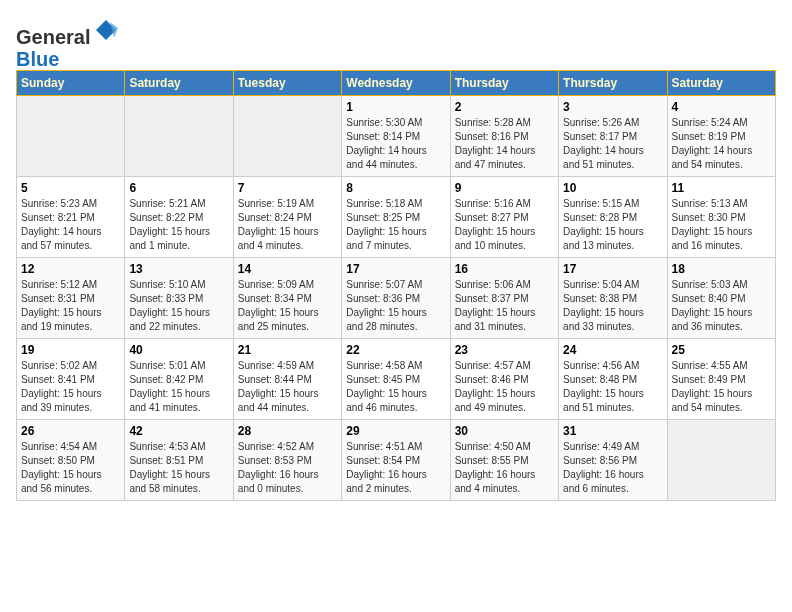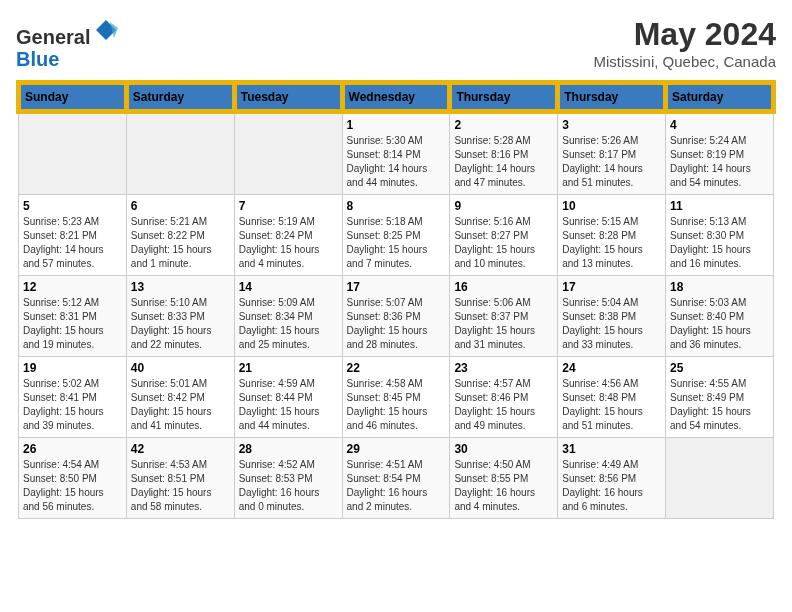--- a/index.html
+++ b/index.html
@@ -7,21 +7,20 @@
       font-family: Arial, sans-serif;
       background: #fff;
       width: 792px;
       min-height: 612px;
       padding: 16px;
     }
     .header {
       display: flex;
       justify-content: space-between;
       align-items: flex-start;
-      margin-bottom: 10px;
     }
     .logo {
       display: flex;
       align-items: center;
     }
     .logo-text {
       font-size: 20px;
       font-weight: bold;
       line-height: 1.1;
     }
@@ -44,25 +43,25 @@
       font-size: 15px;
       color: #555;
     }
     table {
       width: 100%;
       border-collapse: collapse;
       font-size: 11px;
     }
     thead tr th {
       background-color: #3a7abf;
-      color: #000000;
+      color: #fef9c3;
       padding: 5px 4px;
       text-align: left;
       font-size: 12px;
-      border: 5px solid #eab308;
+      border: 1px solid #eab308;
     }
     tbody tr td {
       border: 1px solid #ccc;
       vertical-align: top;
       padding: 4px;
       width: calc(100% / 7);
       min-height: 80px;
       background: #fff;
     }
     tbody tr:nth-child(odd) td {
@@ -96,24 +95,20 @@
         <span class="logo-general">General</span><svg class="logo-icon" viewBox="0 0 28 28" xmlns="http://www.w3.org/2000/svg">
           <path d="M14 4 L24 14 L14 24 L4 14 Z" fill="#1a6fba"></path>
           <polygon points="18,6 26,12 22,22" fill="#4a9fd4" opacity="0.7"></polygon>
         </svg>
       </div>
       <div class="logo-text">
         <span class="logo-blue">Blue</span>
       </div>
     </div>
   </div>
-  <div class="title-block">
-    <div class="month-title">May 2024</div>
-    <div class="location">Mistissini, Quebec, Canada</div>
-  </div>
 </div>
 
 <table>
   <thead>
     <tr>
     <th>Sunday</th>
         <th>Saturday</th>
         <th>Tuesday</th>
         <th>Wednesday</th>
         <th>Thursday</th>

